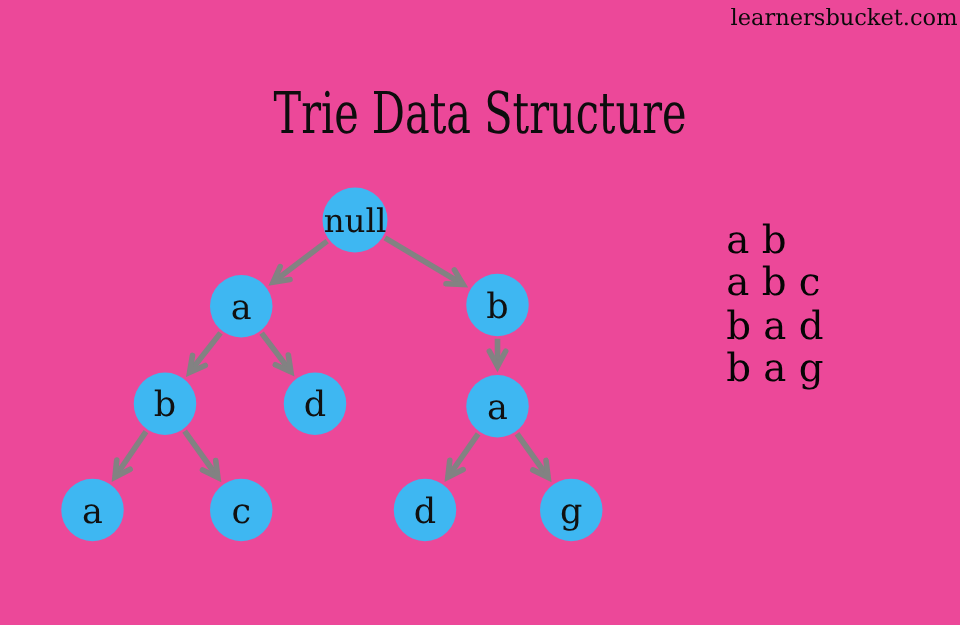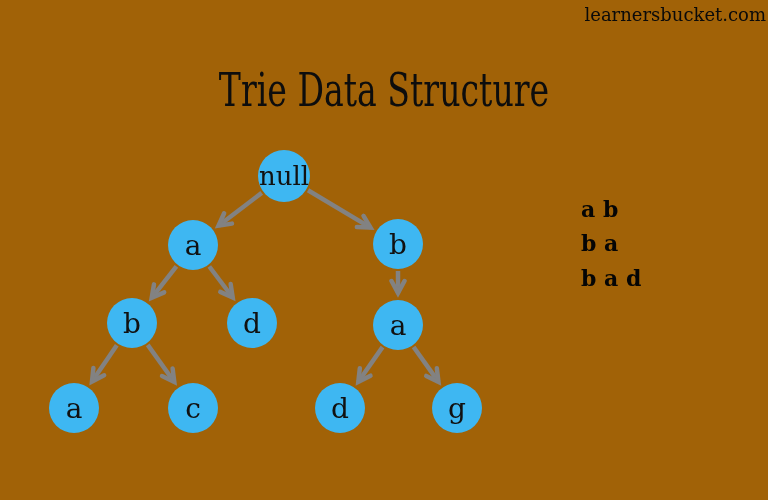--- a/index.html
+++ b/index.html
@@ -1,20 +1,20 @@
 <!DOCTYPE html>
 <html><head>
 <meta charset="utf-8">
 <style>
   html, body { margin: 0; padding: 0; background: #ffffff; }
   .page {
     position: relative;
     width: 768px;
     height: 500px;
-    background: #a16207;
+    background: #ec4899;
     overflow: hidden;
     font-family: "DejaVu Serif", serif;
     color: #000;
   }
   .watermark {
     position: absolute;
     top: 4px;
     right: 2px;
     font-size: 18px;
     line-height: 1.2;
@@ -40,26 +40,25 @@
     width: 768px;
     height: 500px;
   }
   .tree-svg text {
     font-family: "DejaVu Serif", serif;
     fill: #111111;
   }
   .word-list {
     position: absolute;
     left: 581px;
-    top: 192px;
-    font-size: 22px;
+    top: 175px;
+    font-size: 31px;
     line-height: 34.4px;
     color: #050505;
     white-space: nowrap;
-    font-weight: bold;
   }
 </style>
 </head>
 <body>
 
 <div class="page">
 
   <div class="watermark">learnersbucket.com</div>
 
   <h1 class="title">Trie Data Structure</h1>
@@ -120,17 +119,18 @@
         </g>
         <g>
           <circle cx="457" cy="408" r="25" fill="#3eb7f2"></circle>
           <text x="457" y="408" dy="0.36em" text-anchor="middle" font-size="28" fill="#111111">g</text>
         </g>
       </g>
   </svg>
 
   <div class="word-list">
       <div>a b</div>
-      <div>b a</div>
+      <div>a b c</div>
       <div>b a d</div>
+      <div>b a g</div>
     </div>
 
 </div>
 
 </body></html>

